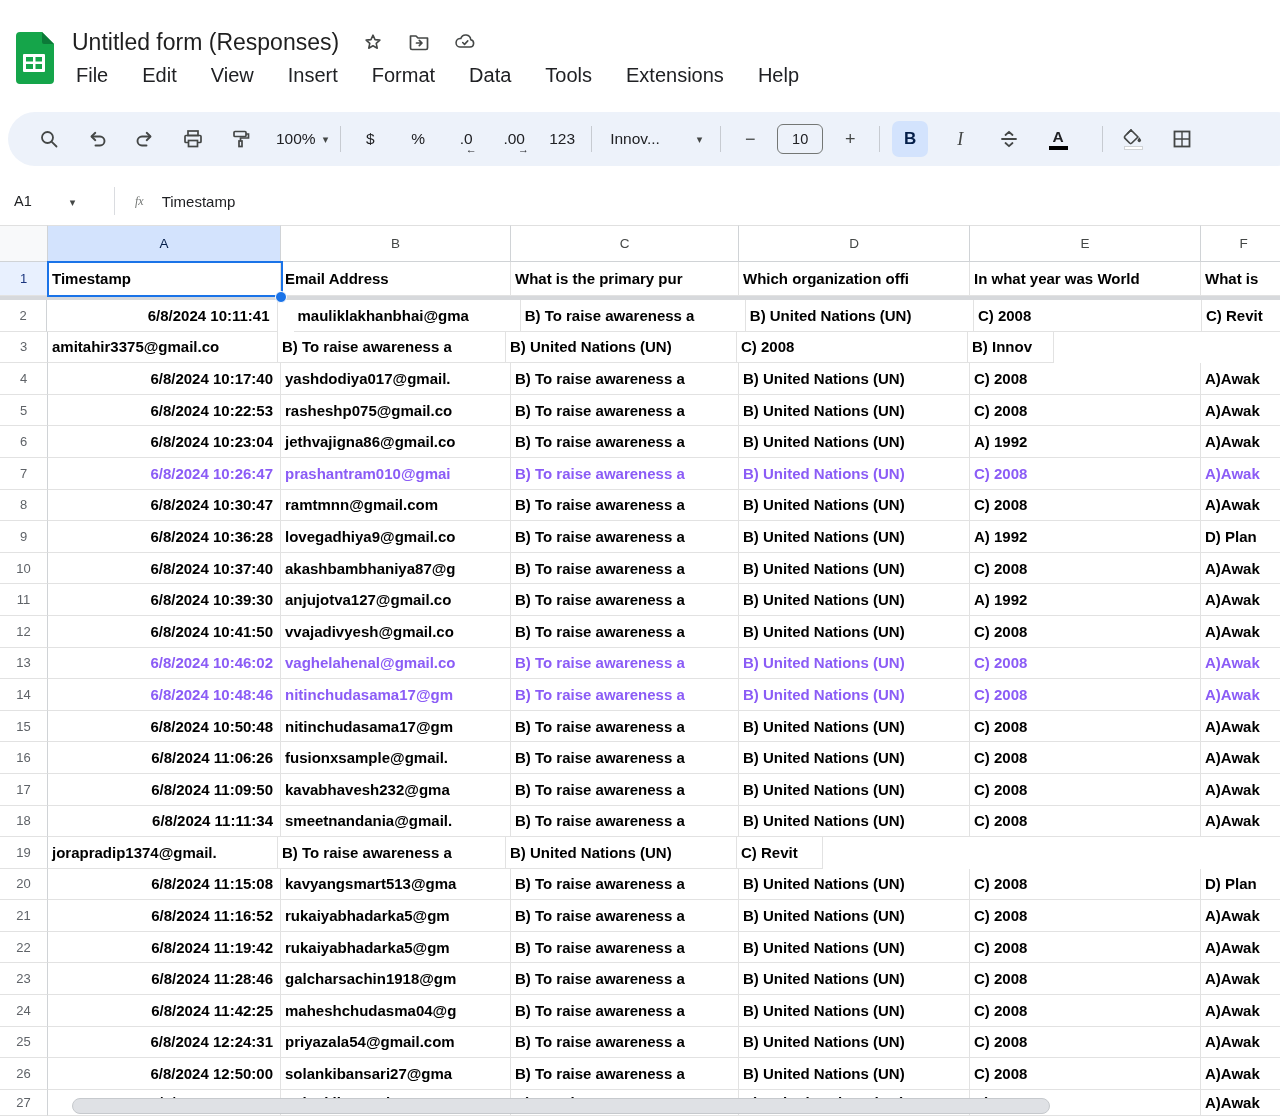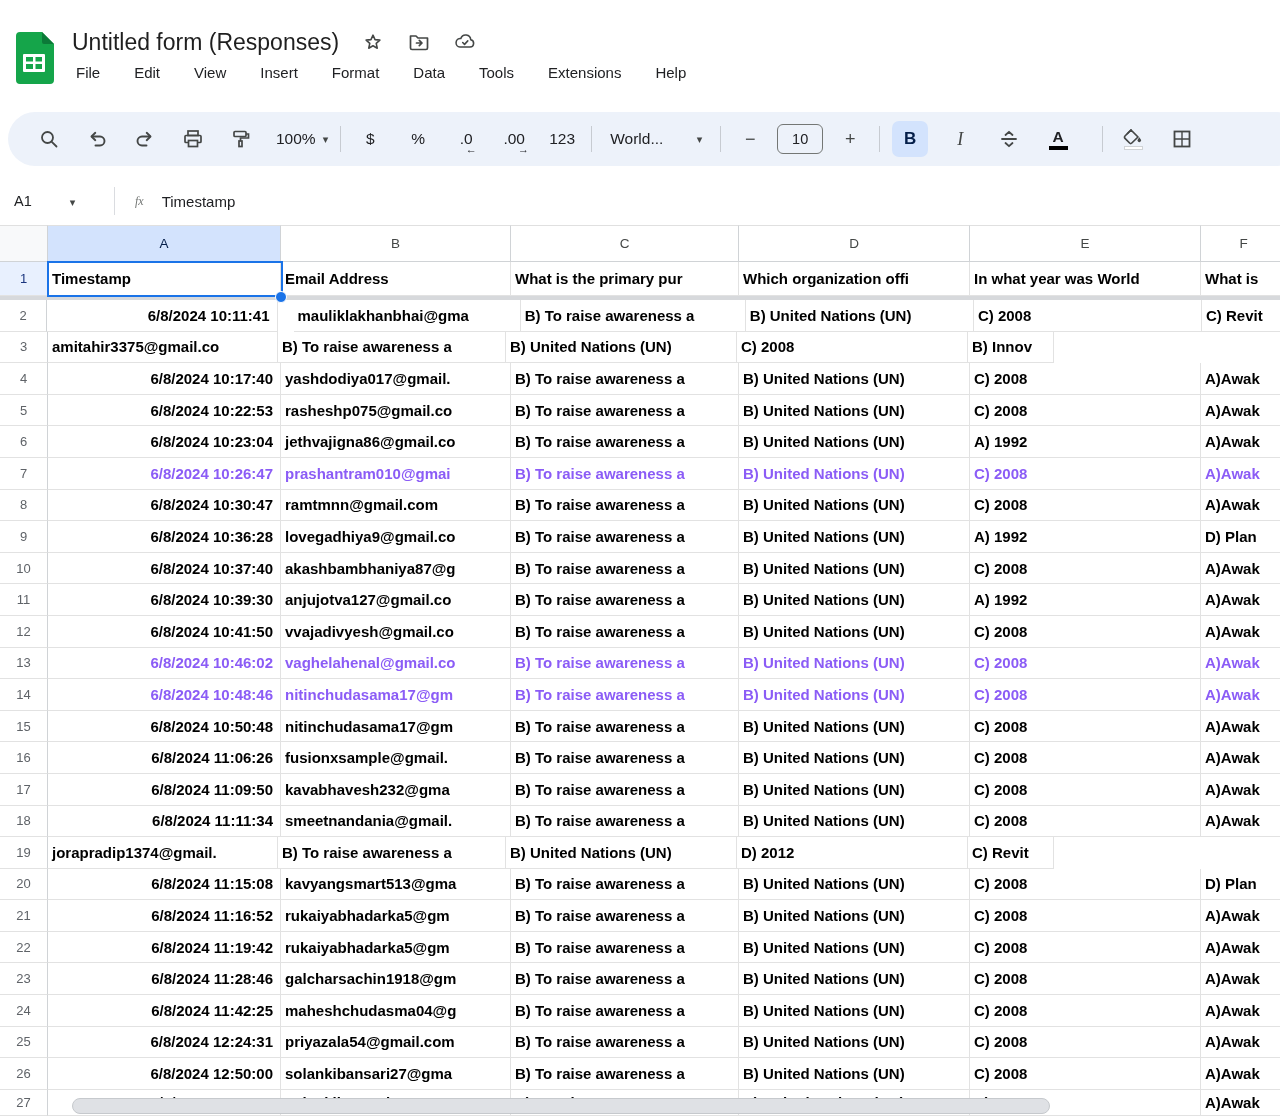--- a/index.html
+++ b/index.html
@@ -6,21 +6,21 @@
   html,body { width:1280px; height:1116px; overflow:hidden; background:#fff;
     font-family:"Liberation Sans","DejaVu Sans",sans-serif; color:#202124; }
 
   
   .topbar { position:absolute; left:0; top:0; width:1280px; height:104px; background:#fff; }
   .logo { position:absolute; left:12px; top:30px; width:44px; height:56px; }
   .title-row { position:absolute; left:72px; top:24px; height:36px; display:flex; align-items:center; gap:22px; }
   .doc-title { font-size:23px; color:#1f1f1f; }
   .title-ic { width:24px; height:24px; display:flex; align-items:center; justify-content:center; }
   .menu-bar { position:absolute; left:76px; top:64px; display:flex; gap:34px; }
-  .menu-item { font-size:15px; color:#202124; cursor:pointer; }
+  .menu-item { font-size:20px; color:#202124; cursor:pointer; }
 
   
   .toolbar { position:absolute; left:8px; top:112px; right:-24px; height:54px;
     background:#edf2fa; border-radius:28px; display:flex; align-items:center; padding-left:24px; }
   .tb { display:flex; align-items:center; justify-content:center; height:34px; min-width:34px;
     border-radius:6px; color:#444746; font-size:15px; }
   .tb.gap { margin-right:14px; }
   .tsep { width:1px; height:26px; background:#c7cbd1; margin:0 12px; }
   .tb-text { font-size:15.5px; color:#202124; }
   .caret { font-size:11px; color:#444746; margin-left:7px; }
@@ -167,21 +167,21 @@
     <span class="dec"><span>.0</span><span class="mini">←</span></span>
   </div>
   <div class="tb gap">
     <span class="dec"><span>.00</span><span class="mini">→</span></span>
   </div>
   <div class="tb">
       <span class="tb-text">123</span>
     </div>
   <div class="tsep"></div>
   <div class="tb" style="min-width:104px; justify-content:space-between; padding:0 6px;">
-    <span class="tb-text">World...</span>
+    <span class="tb-text">Innov...</span>
       <span class="caret">▾</span>
   </div>
   <div class="tsep"></div>
   <div class="tb" style="font-size:18px;">
       <span>−</span>
     </div>
   <div class="fontsize-box" style="margin:0 10px;">
       <span>10</span>
     </div>
   <div class="tb" style="font-size:18px;">
@@ -402,21 +402,20 @@
         <div class="cell" style="width: 228px;">B) To raise awareness a</div>
         <div class="cell" style="width: 231px;">B) United Nations (UN)</div>
         <div class="cell" style="width: 231px;">C) 2008</div>
         <div class="cell" style="width: 86px;">A)Awak</div>
       </div>
       <div class="grow" style="height: 31.6px; overflow: hidden;">
         <div class="rnum">19</div>
         <div class="cell" style="width: 230px;">jorapradip1374@gmail.</div>
         <div class="cell" style="width: 228px;">B) To raise awareness a</div>
         <div class="cell" style="width: 231px;">B) United Nations (UN)</div>
-        <div class="cell" style="width: 231px;">D) 2012</div>
         <div class="cell" style="width: 86px;">C) Revit</div>
       </div>
       <div class="grow" style="height: 31.6px; overflow: hidden;">
         <div class="rnum">20</div>
         <div class="cell ts" style="width: 233px;">6/8/2024 11:15:08</div>
         <div class="cell" style="width: 230px;">kavyangsmart513@gma</div>
         <div class="cell" style="width: 228px;">B) To raise awareness a</div>
         <div class="cell" style="width: 231px;">B) United Nations (UN)</div>
         <div class="cell" style="width: 231px;">C) 2008</div>
         <div class="cell" style="width: 86px;">D) Plan</div>

